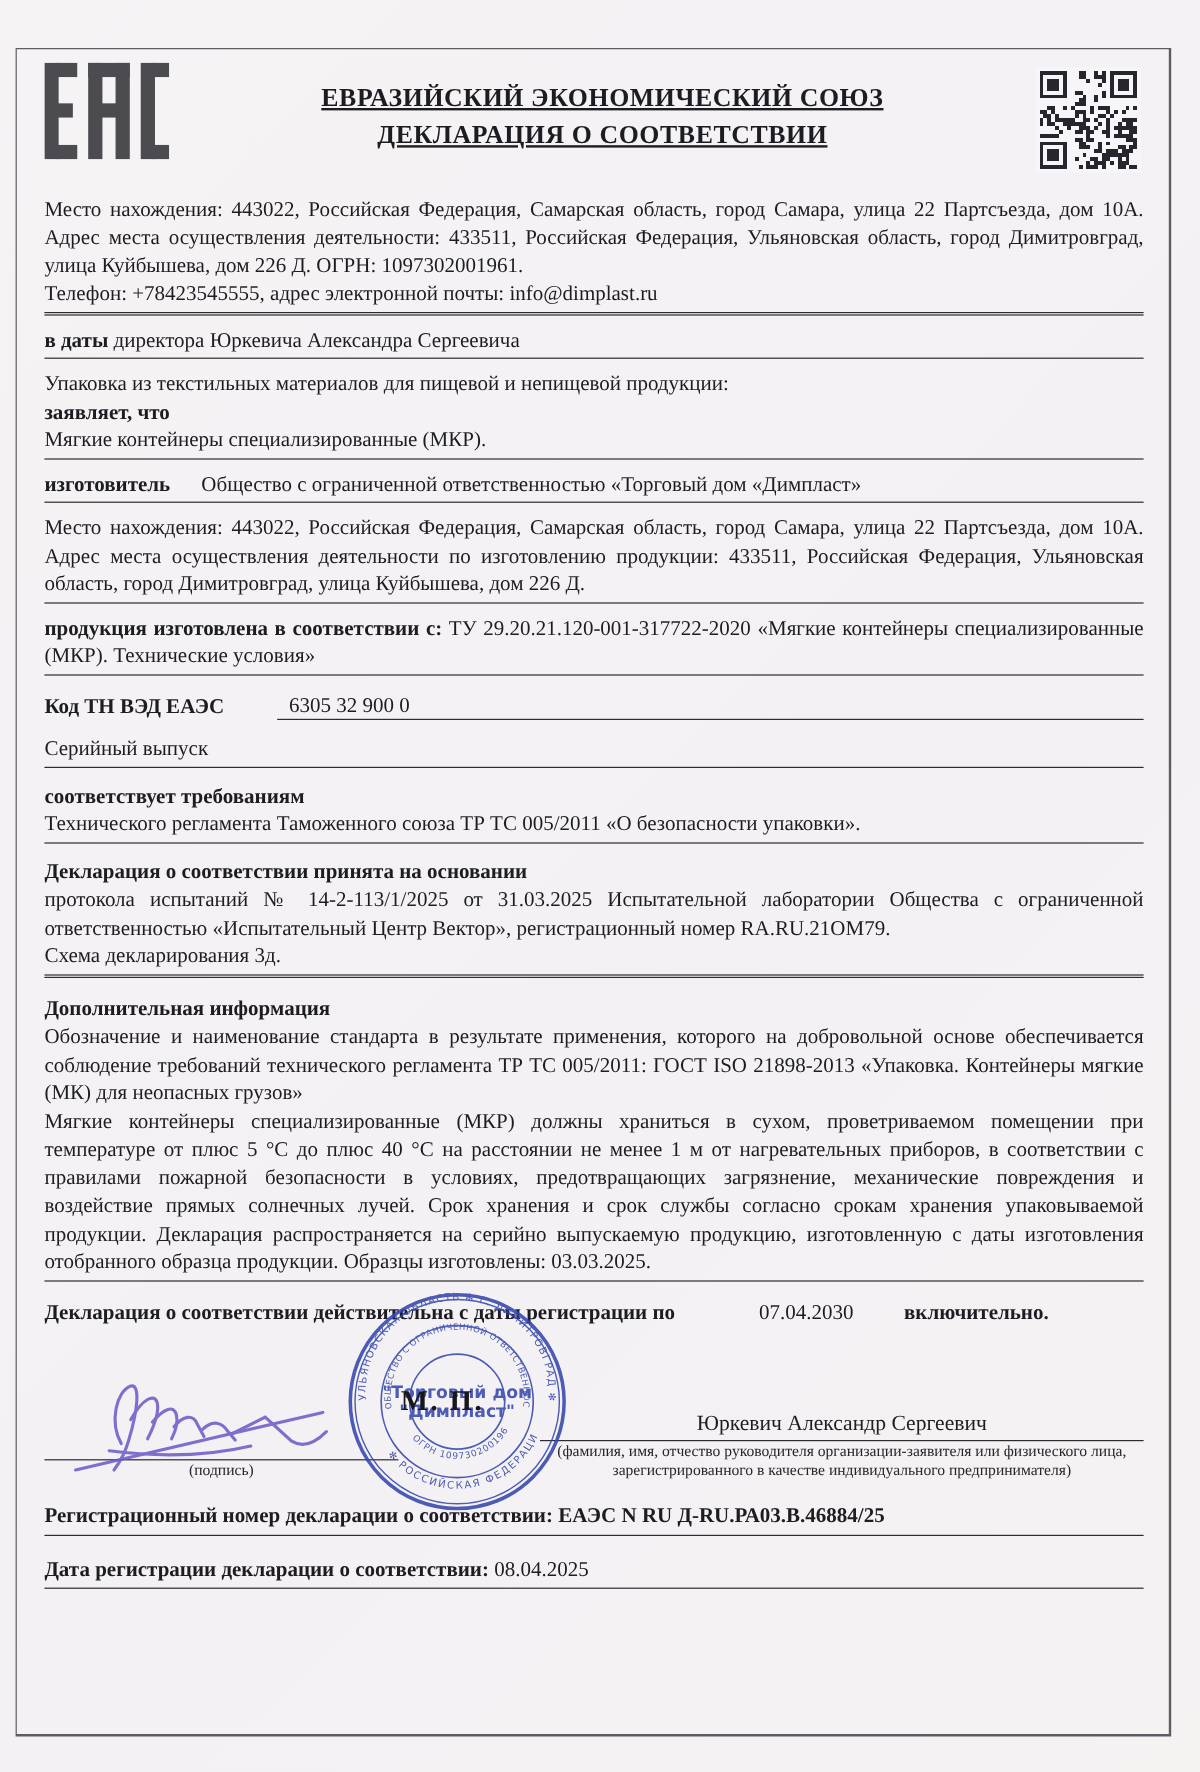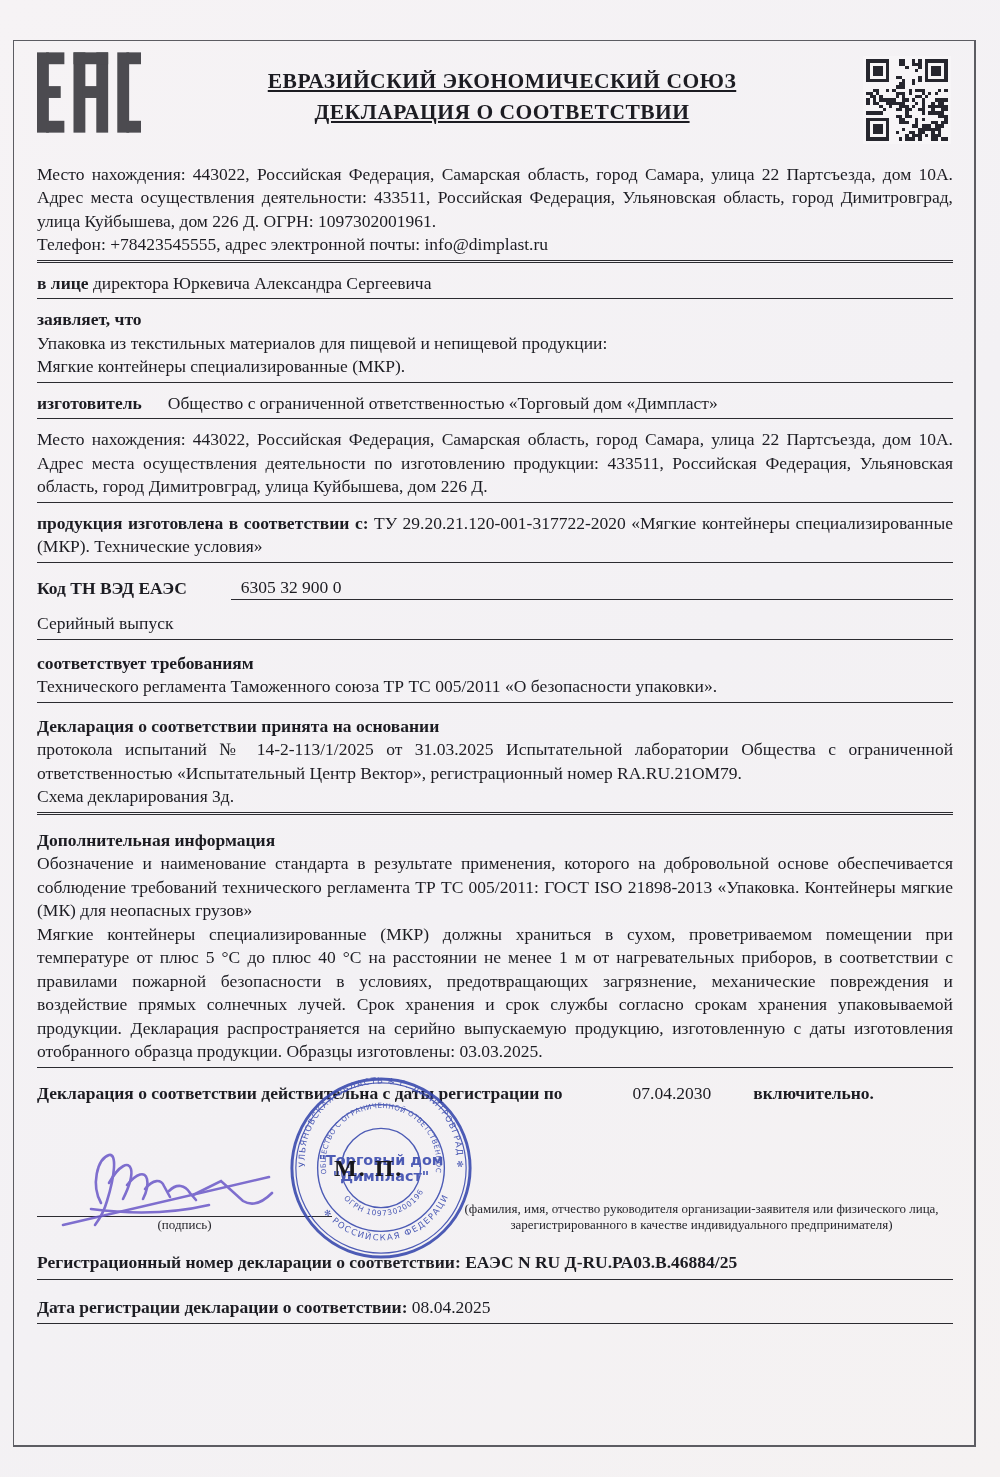--- a/index.html
+++ b/index.html
@@ -87,26 +87,26 @@
       </div>
     </div>
 
 
     <div class="sec u2">
       <div class="just">Место нахождения: 443022, Российская Федерация, Самарская область, город Самара, улица 22 Партсъезда, дом 10А. Адрес места осуществления деятельности: 433511, Российская Федерация, Ульяновская область, город Димитровград, улица Куйбышева, дом 226 Д. ОГРН: 1097302001961.</div>
       <div>Телефон: +78423545555, адрес электронной почты: info@dimplast.ru</div>
     </div>
 
     <div class="sec u">
-      <b class="lbl">в лице</b> <span>директора Юркевича Александра Сергеевича</span>
-    </div>
-
-    <div class="sec u">
+      <b class="lbl">в даты</b> <span>директора Юркевича Александра Сергеевича</span>
+    </div>
+
+    <div class="sec u">
+      <div>Упаковка из текстильных материалов для пищевой и непищевой продукции:</div>
       <div><b class="lbl">заявляет, что</b></div>
-      <div>Упаковка из текстильных материалов для пищевой и непищевой продукции:</div>
       <div>Мягкие контейнеры специализированные (МКР).</div>
     </div>
 
     <div class="sec u">
       <b class="lbl">изготовитель</b><span class="gap"></span><span>Общество с ограниченной ответственностью «Торговый дом «Димпласт»</span>
     </div>
 
     <div class="sec u">
       <div class="just">Место нахождения: 443022, Российская Федерация, Самарская область, город Самара, улица 22 Партсъезда, дом 10А. Адрес места осуществления деятельности по изготовлению продукции: 433511, Российская Федерация, Ульяновская область, город Димитровград, улица Куйбышева, дом 226 Д.</div>
     </div>
@@ -159,20 +159,21 @@
               <path d="M112,52 C120,44 128,46 133,54 L139,61"></path>
               <path d="M136,56 L164,42 L186,62 C196,68 206,63 215,54"></path>
               <path d="M6,86 L212,38"></path>
               <path d="M34,70 C80,76 118,74 152,66"></path>
             </g>
           </svg>
         </div>
         <div class="caption">(подпись)</div>
       </div>
       <div class="namecol">
+        <div class="name nameline">Юркевич Александр Сергеевич</div>
         <div class="caption">(фамилия, имя, отчество руководителя организации-заявителя или физического лица,</div>
         <div class="caption">зарегистрированного в качестве индивидуального предпринимателя)</div>
       </div>
 
       <div class="stampwrap">
         <svg viewBox="0 0 200 200">
           <defs>
             <path id="arcOuterTop" d="M 24,104 A 77,77 0 1 1 176,104"></path>
             <path id="arcOuterBottom" d="M 31,126 A 74,74 0 0 0 169,126"></path>
             <path id="arcInnerTop" d="M 45,106 A 56,56 0 1 1 155,106"></path>

